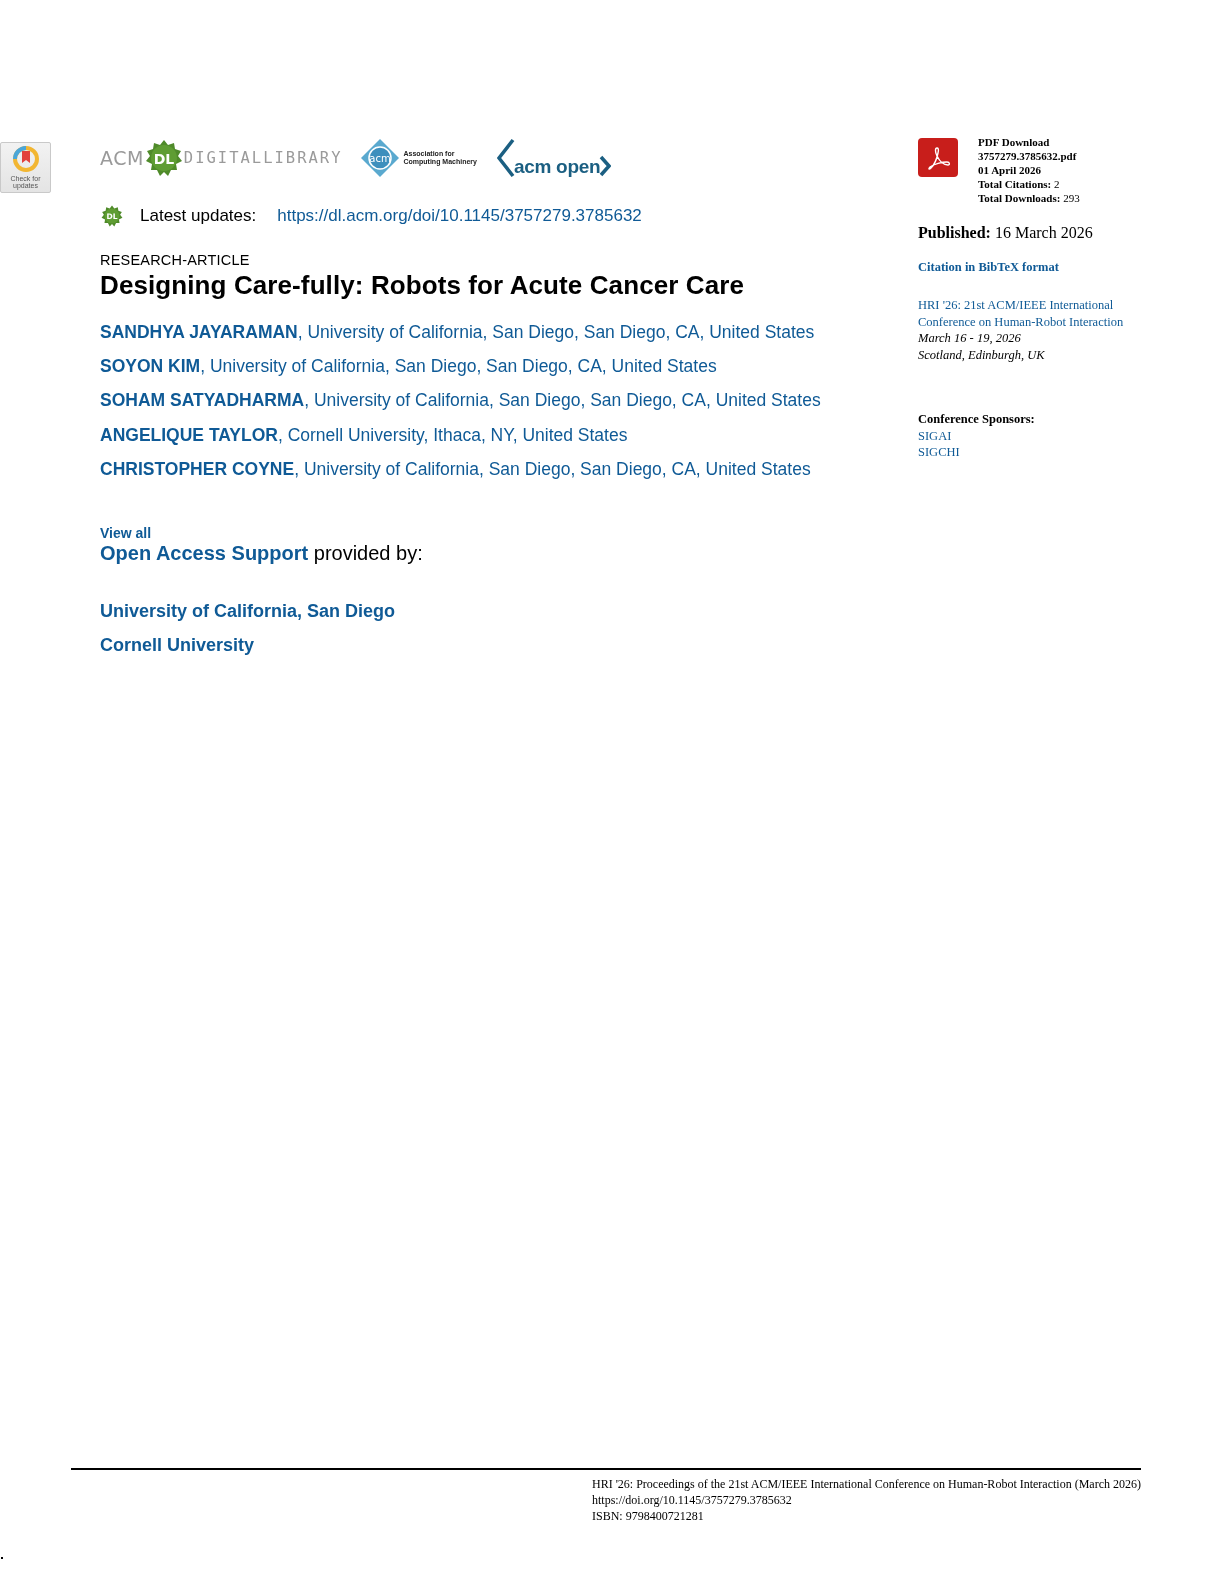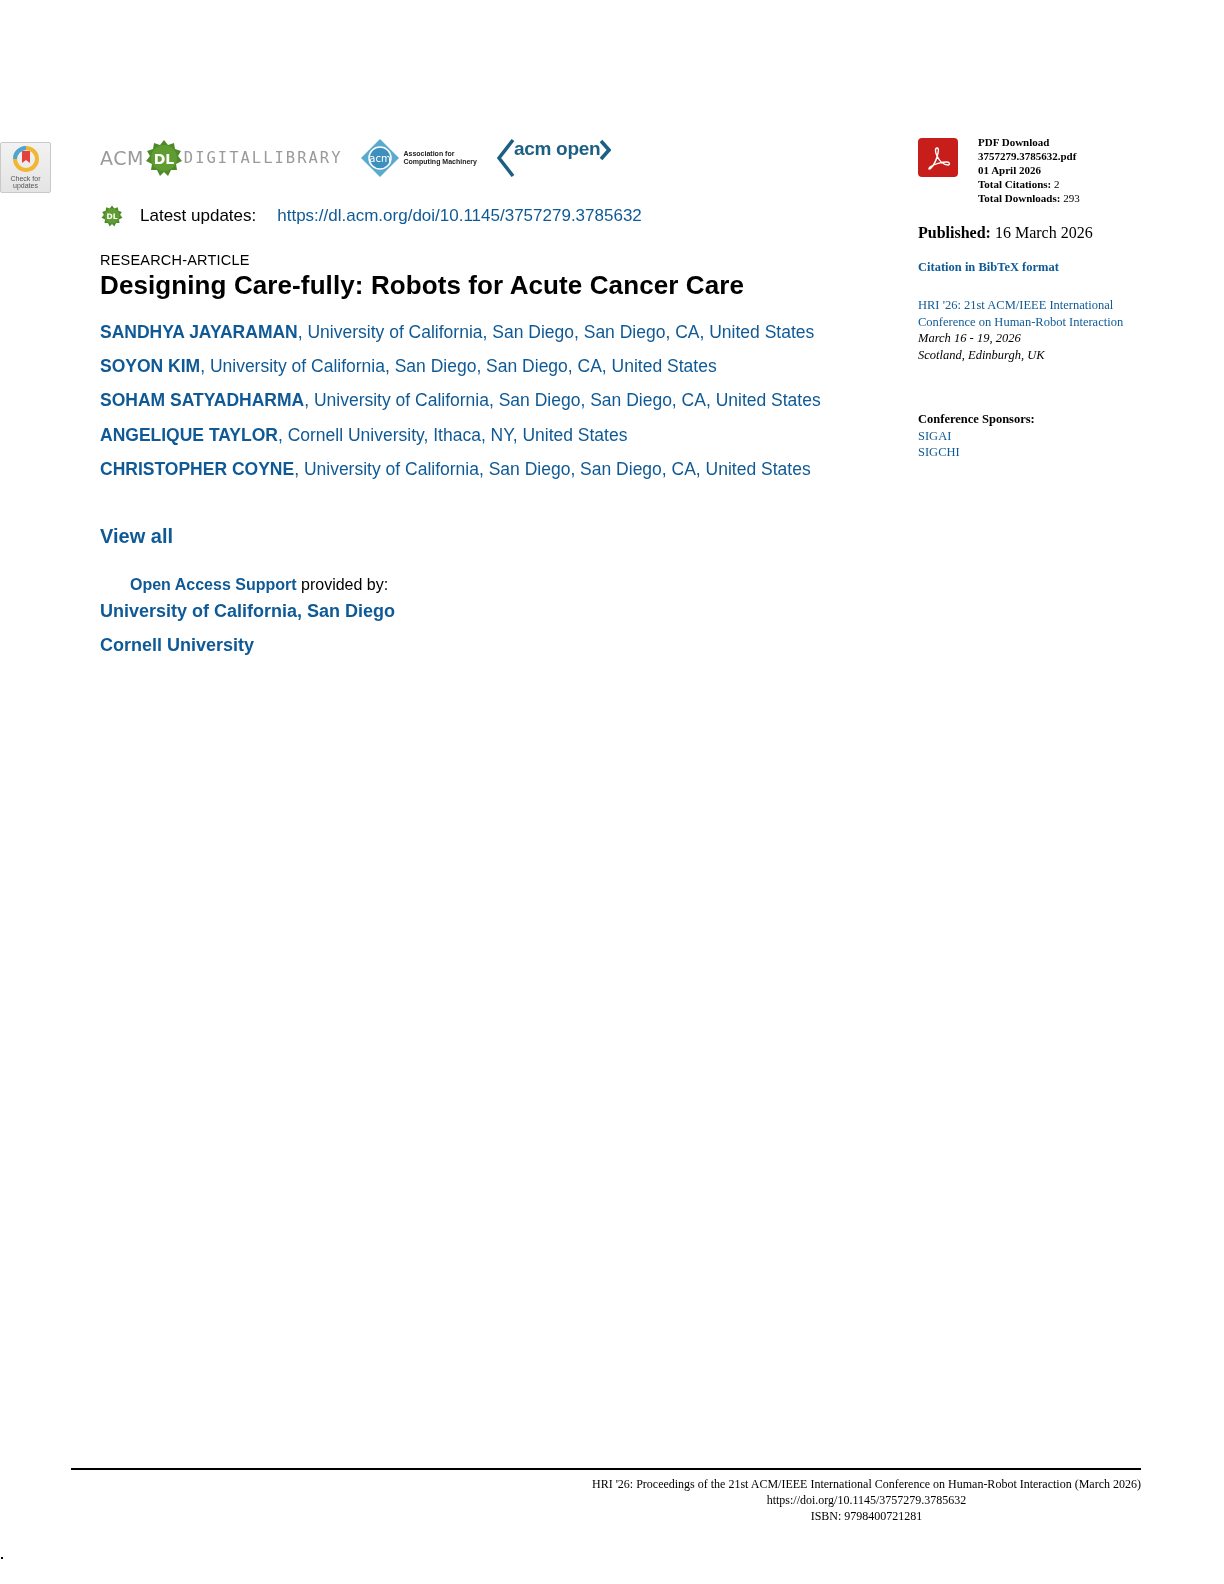--- a/index.html
+++ b/index.html
@@ -17,58 +17,58 @@
 
     
     .logos { position: absolute; left: 100px; top: 137px; height: 42px; display: flex; align-items: center; }
     .dl-logo { display: flex; align-items: center; height: 42px; }
     .dl-logo .acm-word { font-size: 19px; color: #9a9a9a; letter-spacing: 0.5px; font-family: "DejaVu Sans", sans-serif; }
     .dl-logo .gear { margin: 0 1px; }
     .dl-logo .dl-stack { display: flex; line-height: 15px; font-size: 15.5px;
                          color: #9a9a9a; letter-spacing: 2px; font-family: "DejaVu Sans Mono", monospace; }
     .acm-assoc { display: flex; align-items: center; margin-left: 18px; }
     .acm-assoc .assoc-text { font-size: 7px; line-height: 8px; color: #222; margin-left: 3px; font-weight: bold; }
-    .acm-open { display: flex; align-items: flex-start; margin-left: 20px; }
+    .acm-open { display: flex; align-items: flex-end; margin-left: 20px; }
     .acm-open .open-word { font-size: 19px; font-weight: bold; color: #1b5f82; margin: 0 -1px; letter-spacing: -0.3px; }
 
     
     .latest { position: absolute; left: 101px; top: 205px; display: flex; align-items: center; font-size: 17px; }
     .latest .lbl { margin-left: 17px; font-family: "Liberation Sans", sans-serif; }
     .latest a { margin-left: 21px; }
 
     .article-type { position: absolute; left: 100px; top: 252px; font-size: 14.5px; letter-spacing: 0.2px; }
     .title { position: absolute; left: 100px; top: 270px; font-size: 26px; font-weight: bold; letter-spacing: 0.1px; }
 
     .authors { position: absolute; left: 100px; top: 320px; font-size: 17.5px; }
     .author { height: 34.2px; line-height: 24px; white-space: nowrap; }
     .author .name { font-weight: bold; }
-    .view-all { position: absolute; left: 100px; top: 525px; font-size: 20px; font-weight: bold; }
+    .view-all { position: absolute; left: 100px; top: 525px; font-size: 14px; font-weight: bold; }
 
-    .oa { position: absolute; left: 100px; top: 576px; font-size: 16px; margin-left: 30px; }
+    .oa { position: absolute; left: 100px; top: 542px; font-size: 20px; }
     .oa .oa-link { font-weight: bold; }
     .inst { position: absolute; left: 100px; font-size: 18px; font-weight: bold; }
 
     
     .pdf-icon { position: absolute; left: 918px; top: 138px; width: 40px; height: 39px;
                 background: #c81e1b; border-radius: 4px; cursor: pointer;
                 display: flex; align-items: center; justify-content: center; }
     .pdf-info { position: absolute; left: 978px; top: 135px; font-size: 11px; line-height: 14px; font-weight: bold;
                 font-family: "Liberation Serif", serif; }
     .pdf-info .val { font-weight: normal; }
     .published { position: absolute; left: 918px; top: 224px; font-size: 16px; font-family: "Liberation Serif", serif; }
     .published b { font-weight: bold; }
     .bibtex { position: absolute; left: 918px; top: 260px; font-size: 12.5px; font-weight: bold; font-family: "Liberation Serif", serif; }
     .conf { position: absolute; left: 918px; top: 297px; font-size: 12.5px; line-height: 16.5px; font-family: "Liberation Serif", serif; width: 260px; }
     .conf .dates, .conf .place { font-style: italic; color: #000; font-size: 12.5px; }
     .sponsors { position: absolute; left: 918px; top: 383px; font-size: 12.5px; line-height: 16.5px; font-family: "Liberation Serif", serif; }
     .sponsors .hdr { font-weight: bold; margin-top: 28px; }
 
     
     .footer-rule { position: absolute; left: 71px; top: 1468px; width: 1070px; height: 2px; background: #000; }
-    .footer { position: absolute; right: 83px; top: 1476px; text-align: center; font-size: 12px; line-height: 16px;
+    .footer { position: absolute; right: 83px; top: 1476px; text-align: left; font-size: 12px; line-height: 16px;
               font-family: "Liberation Serif", serif; }
     .stray-dot { position: absolute; left: 1px; top: 1557px; width: 2px; height: 2px; background: #000; }
   </style>
 </head>
 <body>
 
 <div class="cfu">
   <svg width="26" height="26" viewBox="0 0 26 26">
     <circle cx="13" cy="13" r="11" fill="none" stroke="#f2b632" stroke-width="4"></circle>
     <path d="M2 13 A11 11 0 0 1 13 2" fill="none" stroke="#4aa6d9" stroke-width="4"></path>

